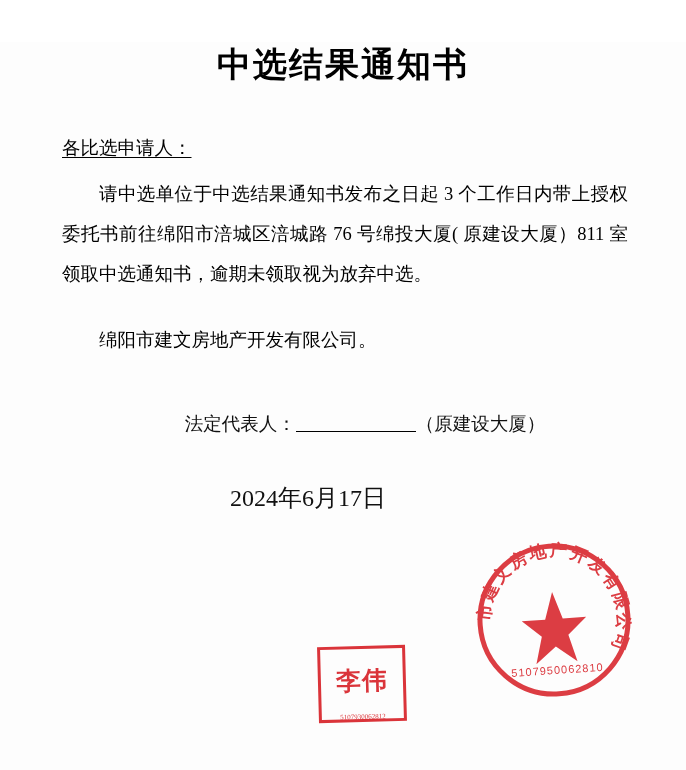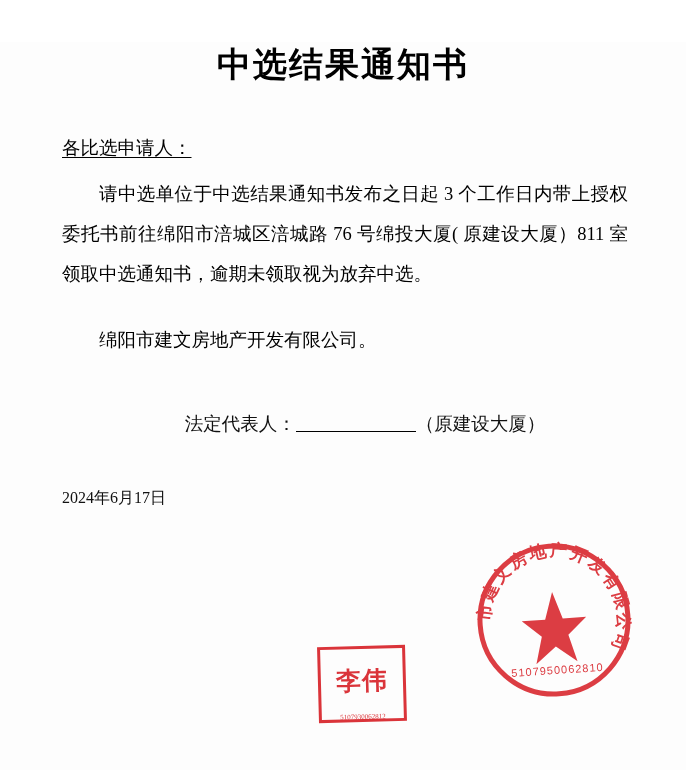--- a/index.html
+++ b/index.html
@@ -72,24 +72,24 @@
     margin-top: 22px;
   }
   .blankline {
     display: inline-block;
     width: 120px;
     border-bottom: 1.5px solid #000;
     height: 18px;
     vertical-align: -2px;
   }
   .date-row {
-    text-align: left;
+    text-align: center;
     padding: 0 74px 0 0;
     margin-top: 34px;
-    font-size: 16px;
+    font-size: 24px;
   }
   
   .seal {
     position: absolute;
     left: 468px;
     top: 492px;
     width: 172px;
     height: 172px;
     pointer-events: none;
   }

